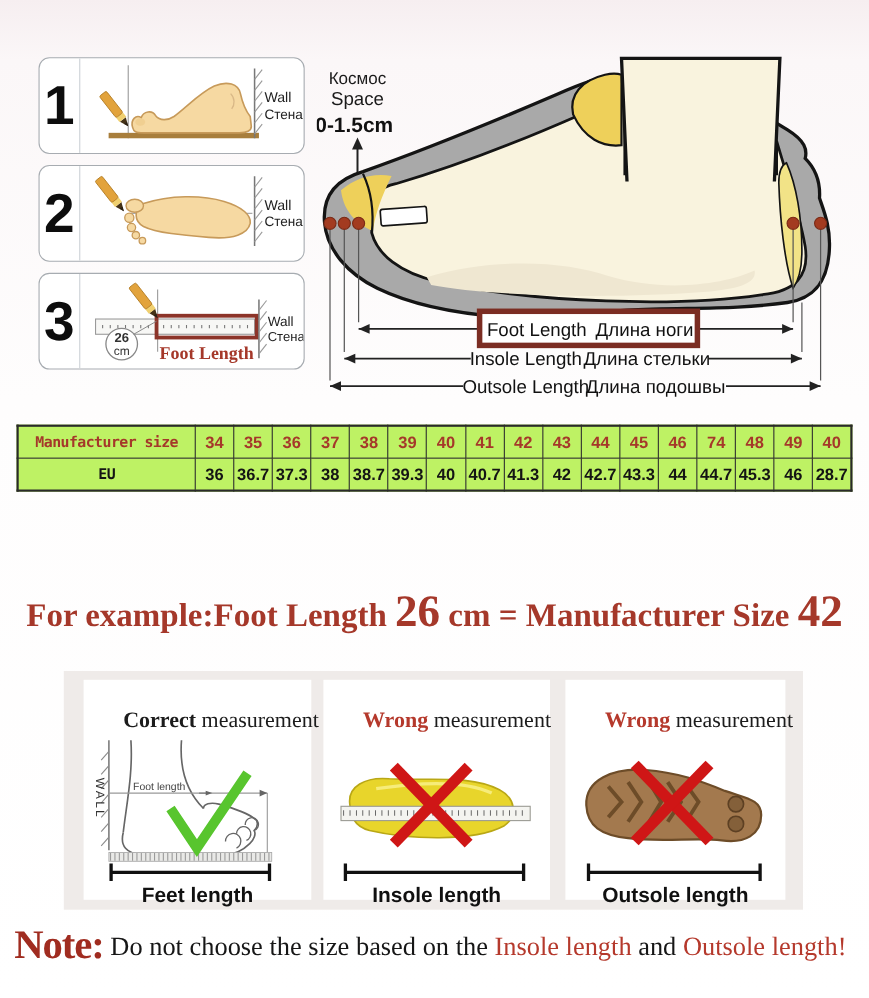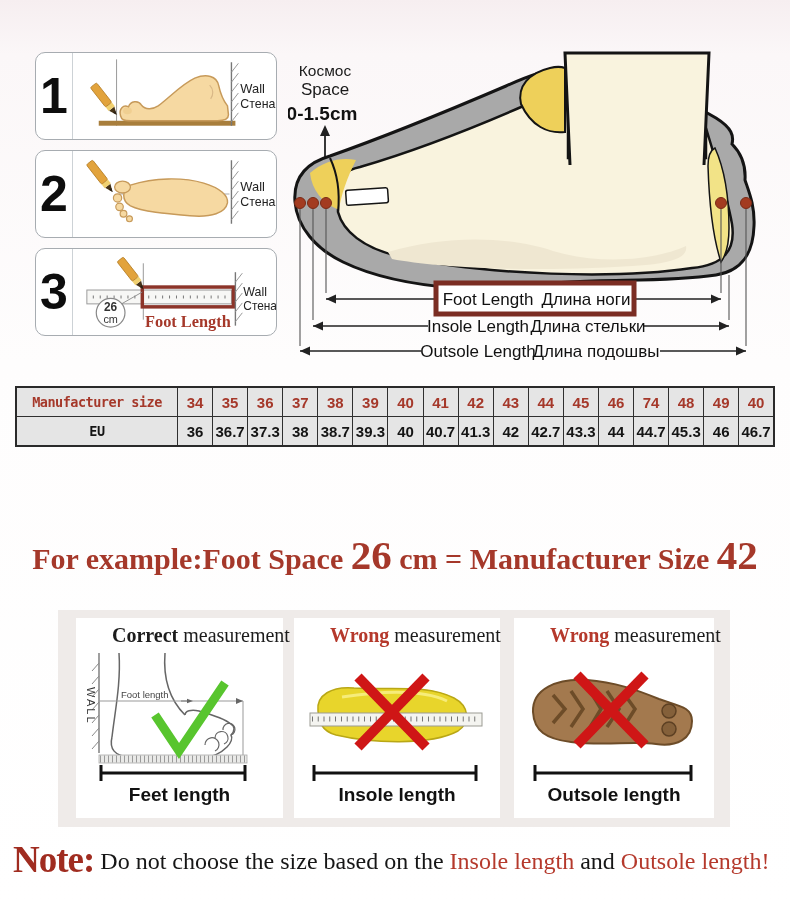--- a/index.html
+++ b/index.html
@@ -13,38 +13,38 @@
   .steps{position:absolute;left:35px;top:52px;width:242px;}
   .step-panel{height:86px;background:#fff;border:1.5px solid #a7acb1;border-radius:10px;
     display:flex;margin-bottom:10px;overflow:hidden;}
   .step-num{width:36px;display:flex;align-items:center;justify-content:center;
     font-weight:800;font-size:50px;line-height:1;color:#0d0d0d;border-right:1px solid #cdd2d6;}
   .step-svg{flex:1;display:block;}
   
   .shoe{position:absolute;left:288px;top:40px;}
   
   .size-table{position:absolute;left:15px;top:386px;}
-  table{border-collapse:collapse;width:760px;table-layout:fixed;border:2px solid #2a2a2a;background:#e5e5e5;}
+  table{border-collapse:collapse;width:760px;table-layout:fixed;border:2px solid #2a2a2a;background:#bef264;}
   td{border:1px solid #2f2f2f;text-align:center;height:28px;font-weight:700;font-size:15px;padding:0;}
   td.row-label{width:160px;font-family:"DejaVu Sans Mono","Liberation Mono",monospace;
     font-size:13.5px;letter-spacing:-0.5px;font-weight:700;}
   tr.red td{color:var(--accent-red,#a5382a);}
   tr.black td{color:#141414;}
   
   .example{position:absolute;left:0;top:531px;width:790px;text-align:center;
     color:var(--accent-red,#a5382a);font-family:"Liberation Serif",serif;font-weight:700;
     font-size:30px;white-space:nowrap;}
   .example .big{font-size:41px;}
   
   .measure-box{position:absolute;left:58px;top:610px;width:672px;height:217px;background:#efebe9;}
   .mpanel{position:absolute;top:8px;height:200px;background:#fff;}
   .mpanel.p1{left:18px;width:207px;}
   .mpanel.p2{left:236px;width:206px;}
   .mpanel.p3{left:456px;width:200px;}
-  .ptitle{text-align:center;margin-top:6px;font-family:"Liberation Serif",serif;
+  .ptitle{text-align:center;margin-top:26px;font-family:"Liberation Serif",serif;
     font-size:20px;color:#1c1c1c;white-space:nowrap;padding-left:36px;}
   .ptitle .em{font-weight:700;}
   .ptitle .em.wrong{color:var(--cross-red-text,#b5392c);}
   .mpanel svg{display:block;margin:2px auto 0;}
   .plabel{text-align:center;font-weight:700;font-size:19px;color:#111;margin-top:0;}
   
   .note{position:absolute;left:13px;top:838px;width:777px;font-family:"Liberation Serif",serif;
     color:#161616;font-size:24px;white-space:nowrap;}
   .note .nlabel{font-size:37px;font-weight:700;color:var(--note-red,#a02c20);
     letter-spacing:-1px;vertical-align:-3px;}
@@ -255,27 +255,27 @@
           <td>40</td>
           <td>40.7</td>
           <td>41.3</td>
           <td>42</td>
           <td>42.7</td>
           <td>43.3</td>
           <td>44</td>
           <td>44.7</td>
           <td>45.3</td>
           <td>46</td>
-          <td>46.7</td>
+          <td>28.7</td>
         </tr>
       </tbody>
   </table>
 </div>
 
-<div class="example"><span>For example:Foot Space </span><span class="big">26</span><span> cm = Manufacturer Size </span><span class="big">42</span></div>
+<div class="example"><span>For example:Foot Length </span><span class="big">26</span><span> cm = Manufacturer Size </span><span class="big">42</span></div>
 
 <div class="measure-box">
 
   <div class="mpanel p1">
     <div class="ptitle"><span class="em">Correct</span> <span>measurement</span></div>
     <svg width="190" height="135" viewBox="0 0 190 135">
       <g stroke="#8a8a8a" stroke-width="1">
         <line x1="14" y1="4" x2="14" y2="104" stroke="#777" stroke-width="1.4"></line>
         <line x1="14" y1="14" x2="7" y2="22"></line>
           <line x1="14" y1="27" x2="7" y2="35"></line>

